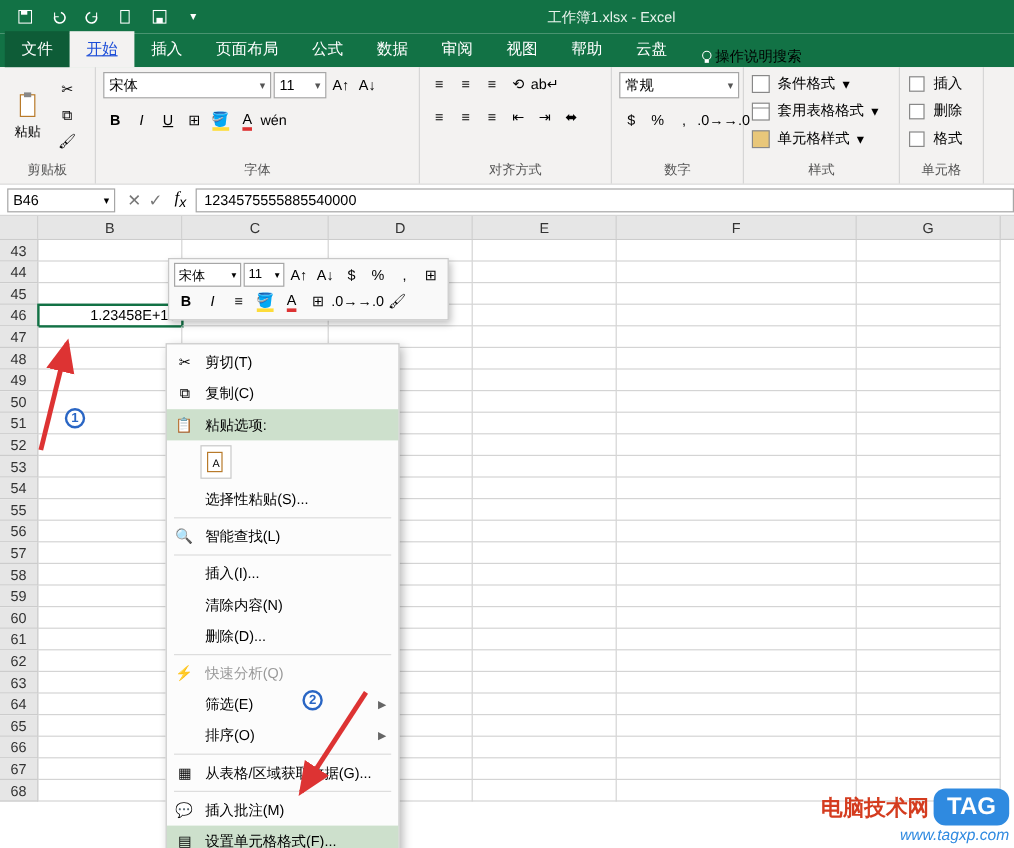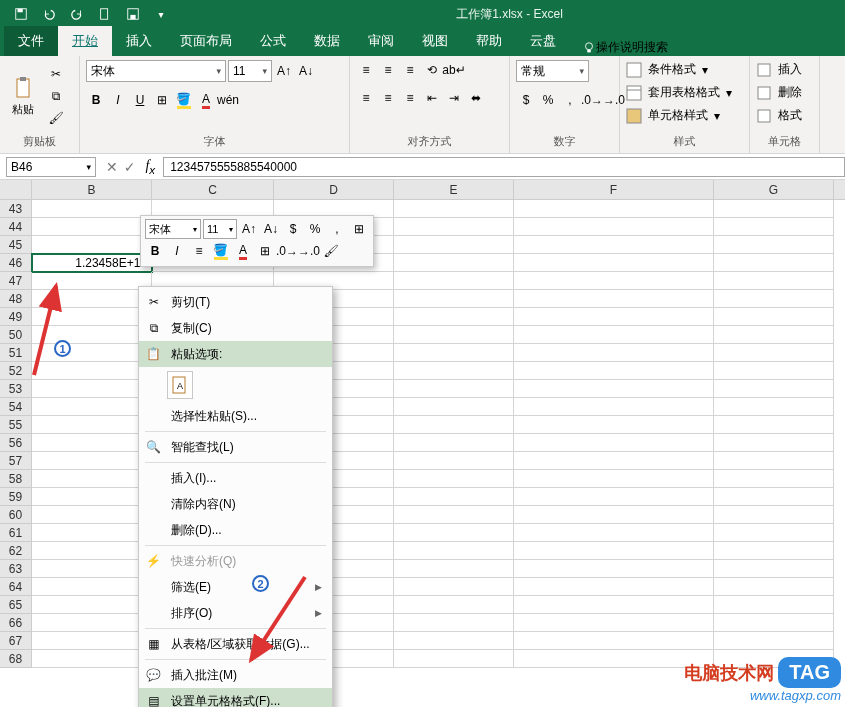--- a/index.html
+++ b/index.html
@@ -8,21 +8,21 @@
 
 .title-bar { height: 28px; background: #127245; display: flex; align-items: center; color: #fff; }
 .qat { display: flex; align-items: center; gap: 2px; padding-left: 8px; }
 .qat-btn { width: 26px; height: 24px; display: flex; align-items: center; justify-content: center; color: #fff; cursor: default; }
 .qat-btn svg { width: 14px; height: 14px; }
 .title-text { flex: 1; text-align: center; font-size: 12px; color: #e8f3ec; }
 
 
 .ribbon-tabs { height: 28px; background: #127245; display: flex; align-items: flex-end; padding-left: 4px; color: #fff; }
 .tab { padding: 6px 14px; font-size: 13px; cursor: default; }
-.tab.active { background: #f3f2f1; color: #0f766e; text-decoration: underline; }
+.tab.active { background: #f3f2f1; color: #1d4ed8; text-decoration: underline; }
 .tab.file { background: #0e5c37; }
 .tell-me { display: flex; align-items: center; gap: 0; margin-left: 12px; color: #000000; text-align: right; }
 .tell-me svg { width: 14px; height: 14px; }
 
 
 .ribbon { height: 98px; background: #f3f2f1; border-bottom: 1px solid #d6d6d6; display: flex; }
 .group { border-right: 1px solid #d6d6d6; display: flex; flex-direction: column; justify-content: space-between; padding: 4px 6px 2px; }
 .group-label { text-align: center; font-size: 11px; color: #555; padding: 2px 0; }
 .group-body { flex: 1; display: flex; align-items: center; gap: 4px; }
 .big-btn { display: flex; flex-direction: column; align-items: flex-start; gap: 2px; padding: 4px 6px; font-size: 11px; }
@@ -212,21 +212,21 @@
         <div class="small-btn">⇤</div>
         <div class="small-btn">⇥</div>
         <div class="small-btn">⬌</div>
       </div>
     </div>
     <div class="group-label">对齐方式</div>
   </div>
 
   <div class="group" style="width:110px">
     <div class="group-body col" style="align-items:flex-start">
-      <div class="select-box" style="width:73px">
+      <div class="select-box" style="width:100px">
           <span>常规</span>
           <span class="arrow">▾</span>
         </div>
       <div class="row" style="margin-top:6px">
         <div class="small-btn">$</div>
         <div class="small-btn">%</div>
         <div class="small-btn">,</div>
         <div class="small-btn">.0→</div>
         <div class="small-btn">→.0</div>
       </div>

